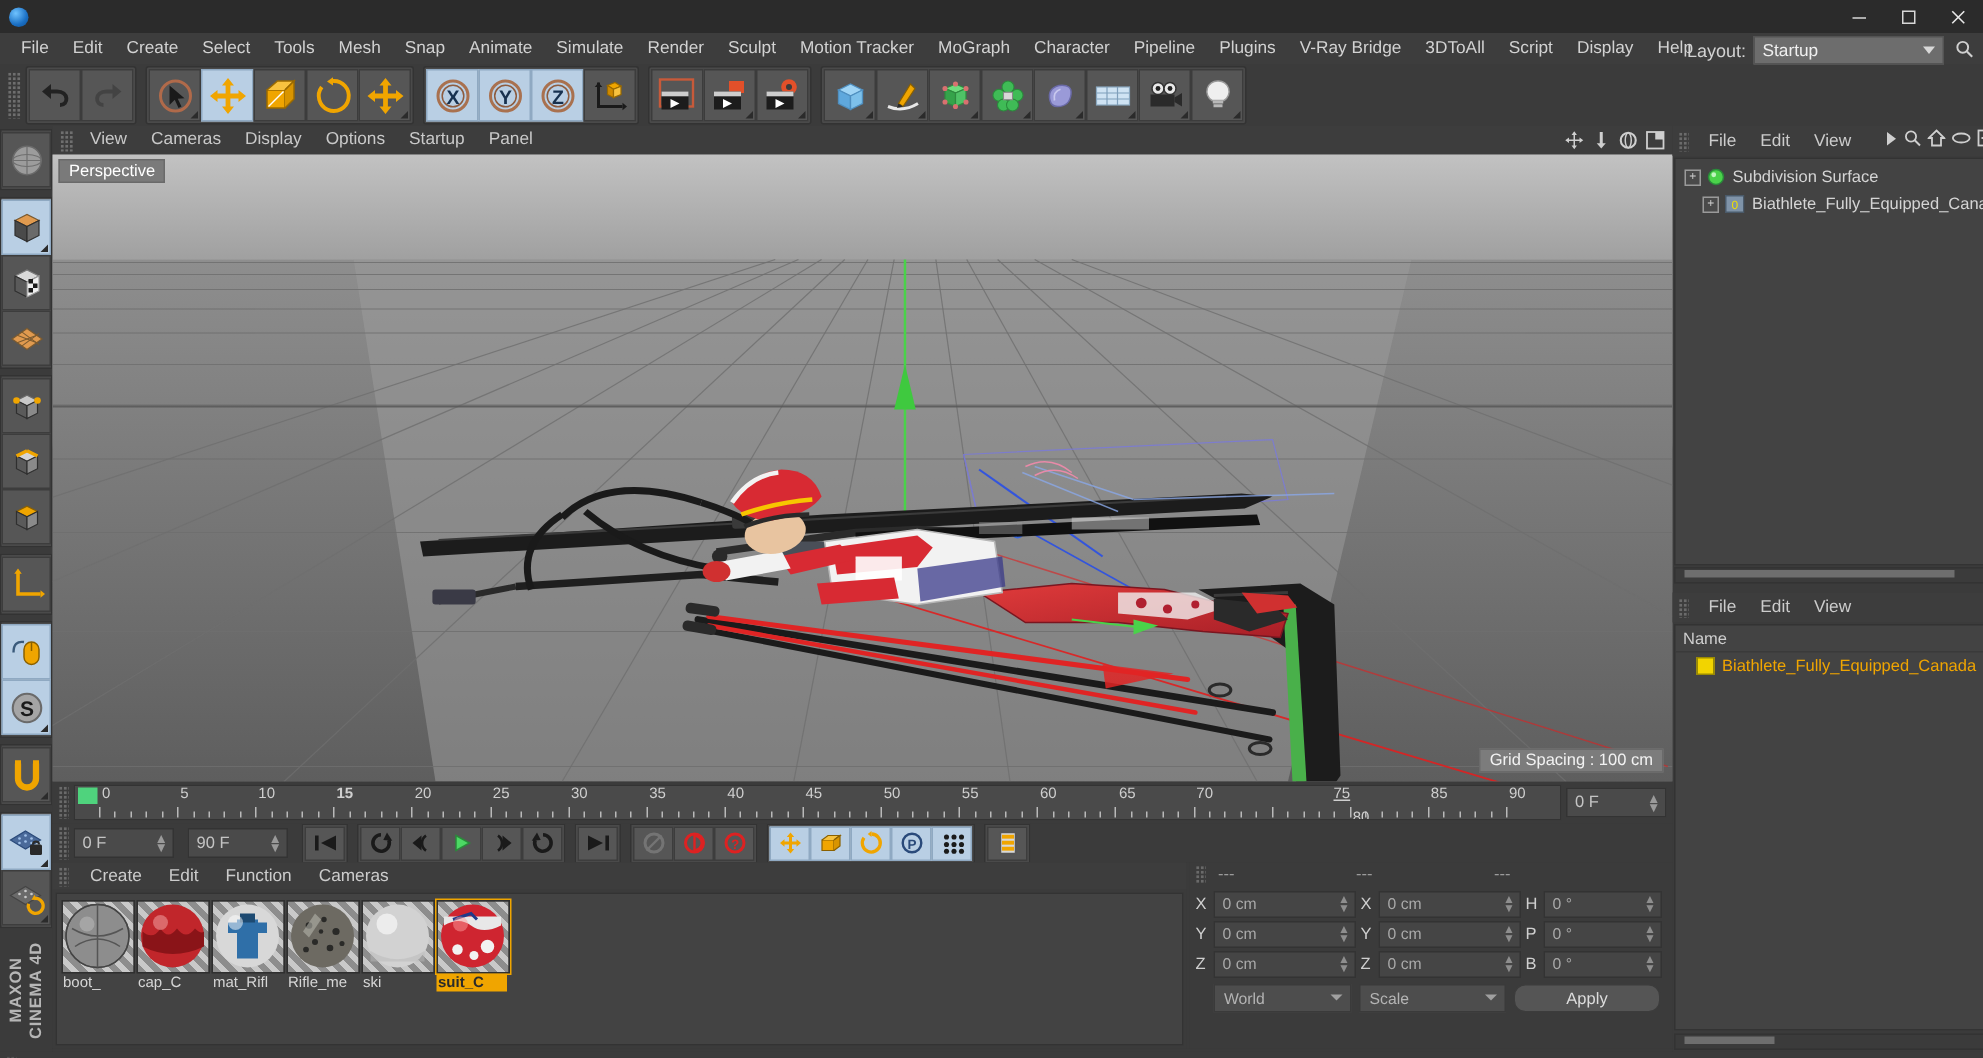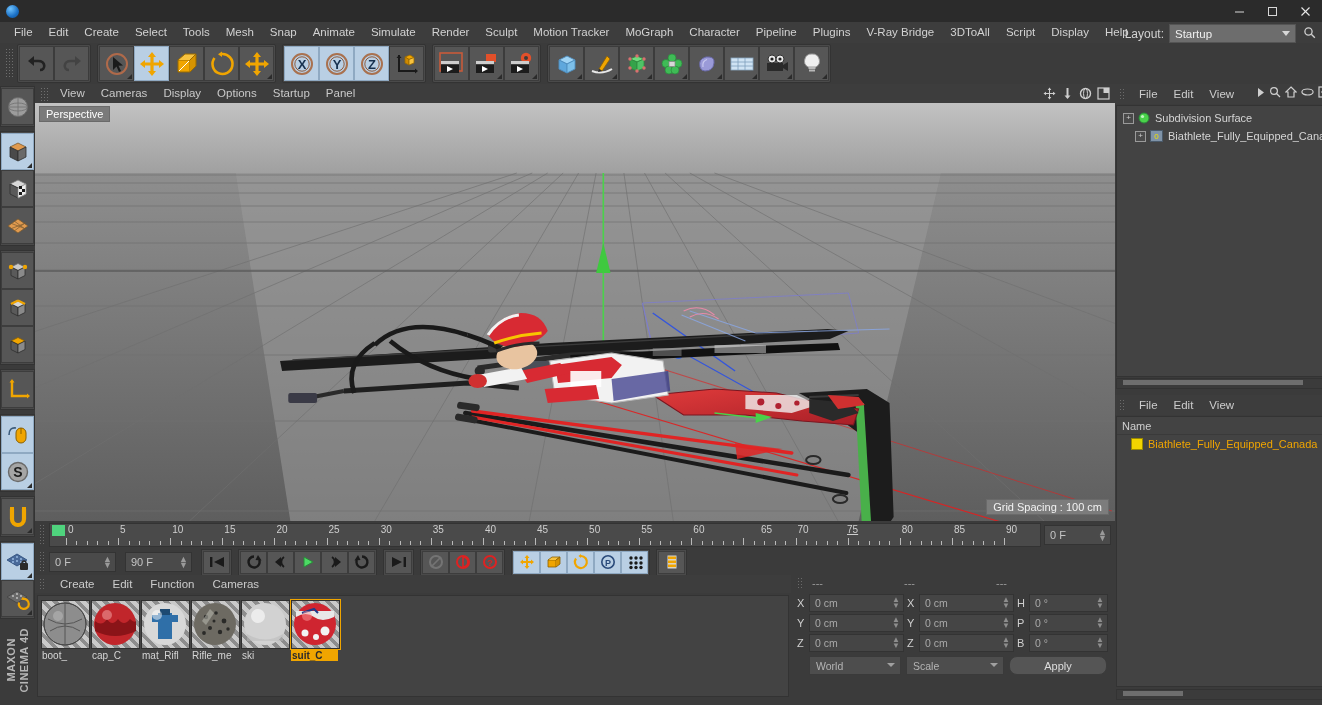--- a/index.html
+++ b/index.html
@@ -856,34 +856,34 @@
             <div class="tl-tick" style="left: 891.467px; height: 4px;"></div>
             <div class="tl-tick" style="left: 901.889px; height: 7px;"></div>
             <div class="tl-tick" style="left: 912.311px; height: 4px;"></div>
             <div class="tl-tick" style="left: 922.733px; height: 4px;"></div>
             <div class="tl-tick" style="left: 933.156px; height: 4px;"></div>
             <div class="tl-tick" style="left: 943.578px; height: 4px;"></div>
             <div class="tl-tick" style="left: 954px; height: 7px;"></div>
             <div class="tl-num" style="left: 18px;">0</div>
             <div class="tl-num" style="left: 70.1111px;">5</div>
             <div class="tl-num" style="left: 122.222px;">10</div>
-            <div class="tl-num" style="left: 174.333px;">15</div>
+            <div class="tl-num" style="left: 174.333px; font-weight: bold;">15</div>
             <div class="tl-num" style="left: 226.444px;">20</div>
             <div class="tl-num" style="left: 278.556px;">25</div>
             <div class="tl-num" style="left: 330.667px;">30</div>
             <div class="tl-num" style="left: 382.778px;">35</div>
             <div class="tl-num" style="left: 434.889px;">40</div>
             <div class="tl-num" style="left: 487px;">45</div>
             <div class="tl-num" style="left: 539.111px;">50</div>
             <div class="tl-num" style="left: 591.222px;">55</div>
             <div class="tl-num" style="left: 643.333px;">60</div>
-            <div class="tl-num" style="left: 711px;">65</div>
+            <div class="tl-num" style="left: 696px;">65</div>
             <div class="tl-num" style="left: 747.556px;">70</div>
-            <div class="tl-num" style="left: 797px; text-decoration: underline;">75</div>
-            <div class="tl-num" style="left: 851.778px;">80</div>
+            <div class="tl-num" style="left: 839px; text-decoration: underline;">75</div>
+            <div class="tl-num" style="left: 851.778px; margin-top: 16px;">80</div>
             <div class="tl-num" style="left: 903.889px;">85</div>
             <div class="tl-num" style="left: 956px;">90</div>
           </div>
         <div class="tl-field">
           <span>0 F</span>
           <span class="spin">▲<br>▼</span>
         </div>
       </div>
 
       <div class="playbar">

